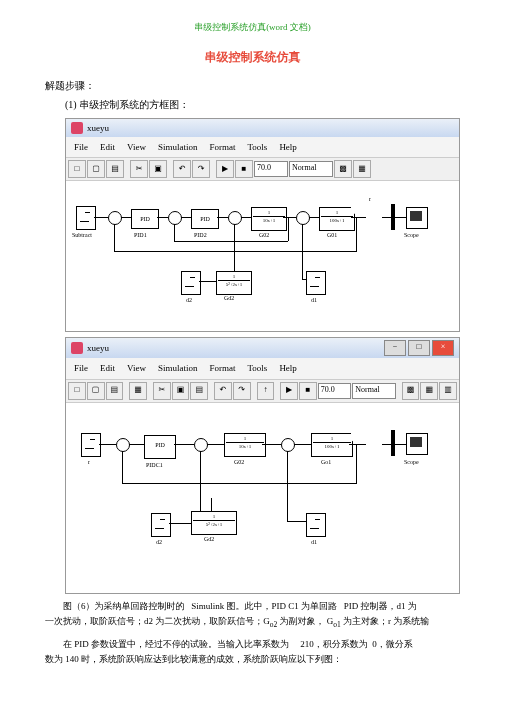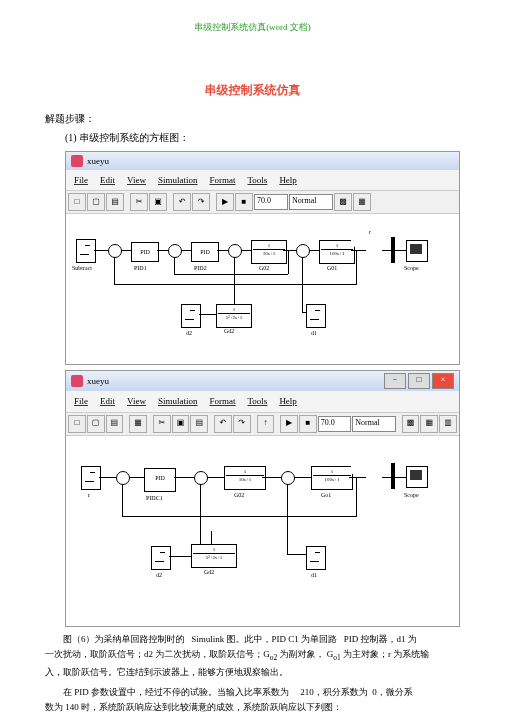--- a/index.html
+++ b/index.html
@@ -1,28 +1,28 @@
 <!DOCTYPE html>
 <html><head>
 <meta charset="utf-8">
 <style>
 body{margin:0;padding:0;font-family:SimSun,serif;background:#fff;width:505px}
 .page{padding:20px 45px;font-size:10px;color:#000;line-height:1.6}
-.hdr{text-align:center;color:#2aa02a;font-size:9px;margin-bottom:47px}
+.hdr{text-align:center;color:#2aa02a;font-size:9px;margin-bottom:14px}
 .title{text-align:center;color:#e74c3c;font-size:12px;margin:10px 0;font-weight:bold}
 .sec{margin:3px 0}
 .ind{padding-left:20px}
 .simwin{border:1px solid #999;margin:5px 0;background:#bef264}
 .tbar{background:linear-gradient(#eaf0f8,#c8d8f0);display:flex;align-items:center;padding:2px 5px;font-size:9px}
 .tbar .ico{width:12px;height:12px;background:#d46;margin-right:4px;border-radius:2px}
 .wbtn{display:flex;gap:2px;margin-left:auto}
 .wb{width:20px;height:14px;background:#ddd;border:1px solid #888;font-size:8px;text-align:center;line-height:12px}
 .wb.r{background:#e74c3c;color:#fff}
 .menu{display:flex;gap:12px;padding:3px 8px;font-size:9px;background:#f4f4f4;border-bottom:1px solid #ccc}
-.menu span{text-decoration:underline;text-decoration-color:#333}
+.menu span{text-decoration-color:#333}
 .tools{display:flex;gap:1px;padding:2px;background:#f0f0f0;border-bottom:1px solid #ccc;font-size:8px;align-items:center}
 .tb{width:16px;height:16px;border:1px solid #aaa;background:#eee;display:flex;align-items:center;justify-content:center}
 .tsep{width:4px}
 .tinp{width:28px;height:14px;border:1px solid #888;background:#fff;font-size:8px;padding:0 2px}
 .canvas{background:#fff;padding:15px 10px;position:relative;min-height:120px}
 .c2{min-height:160px}
 .blk{position:absolute;border:1px solid #000;background:#fff;font-size:6px;text-align:center}
 .lbl{position:absolute;font-size:6px}
 .step{width:18px;height:22px}
 .step::after{content:"";position:absolute;left:3px;top:14px;width:5px;height:1px;background:#000}
@@ -247,20 +247,19 @@
 <div class="lnv" style="left:145px;top:95px;height:13px"></div>
 
 <div class="lnv" style="left:221px;top:48px;height:70px"></div>
 <div class="ln" style="left:221px;top:118px;width:19px"></div>
 </div>
 </div>
 
 <p class="para">
 <span>图（6）为采纳单回路控制时的</span>&nbsp;&nbsp;&nbsp;<span>Simulink 图。此中，PID C1 为单回路</span>&nbsp;&nbsp;&nbsp;<span>PID 控制器，d1 为</span><br>
 <span style="text-indent:0;display:inline">一次扰动，取阶跃信号；d2 为二次扰动，取阶跃信号；G</span><sub>o2</sub> <span>为副对象，</span> <span>G</span><sub>o1</sub> <span>为主对象；r 为系统输</span><br>
-<span>入，取阶跃信号。它连结到示波器上，能够方便地观察输出。</span>
 </p>
 <p class="para">
 <span>在 PID 参数设置中，经过不停的试验。当输入比率系数为</span>&nbsp;&nbsp;&nbsp;&nbsp;&nbsp;<span>210，积分系数为</span>&nbsp;&nbsp;<span>0，微分系</span><br>
 <span>数为 140 时，系统阶跃响应达到比较满意的成效，系统阶跃响应以下列图：</span>
 </p>
 
 </div>
 
 </body></html>

